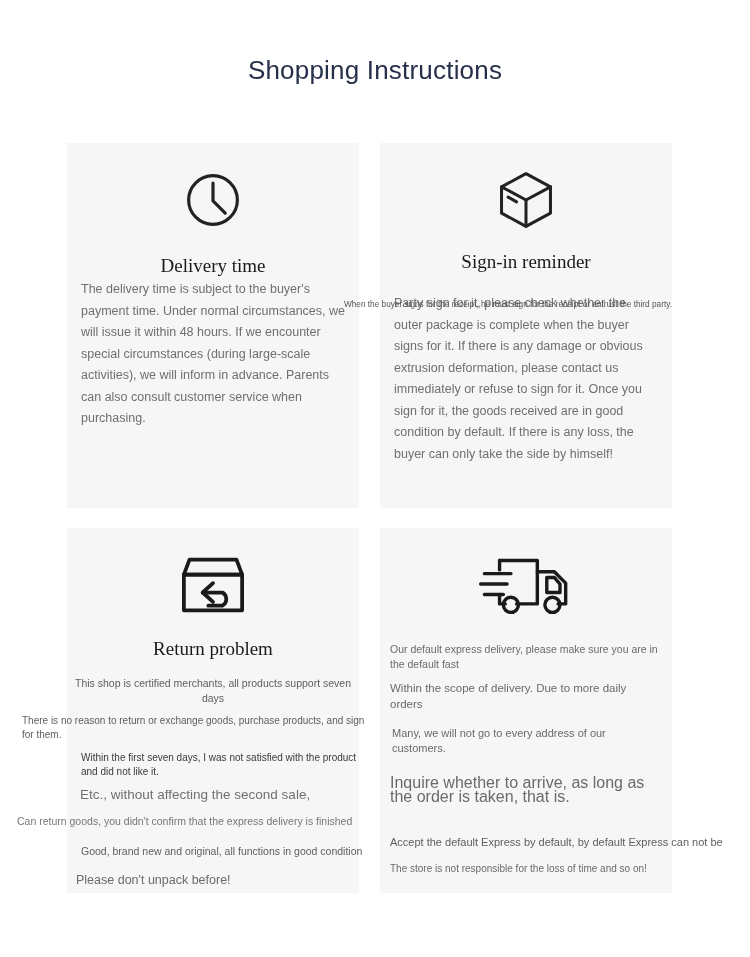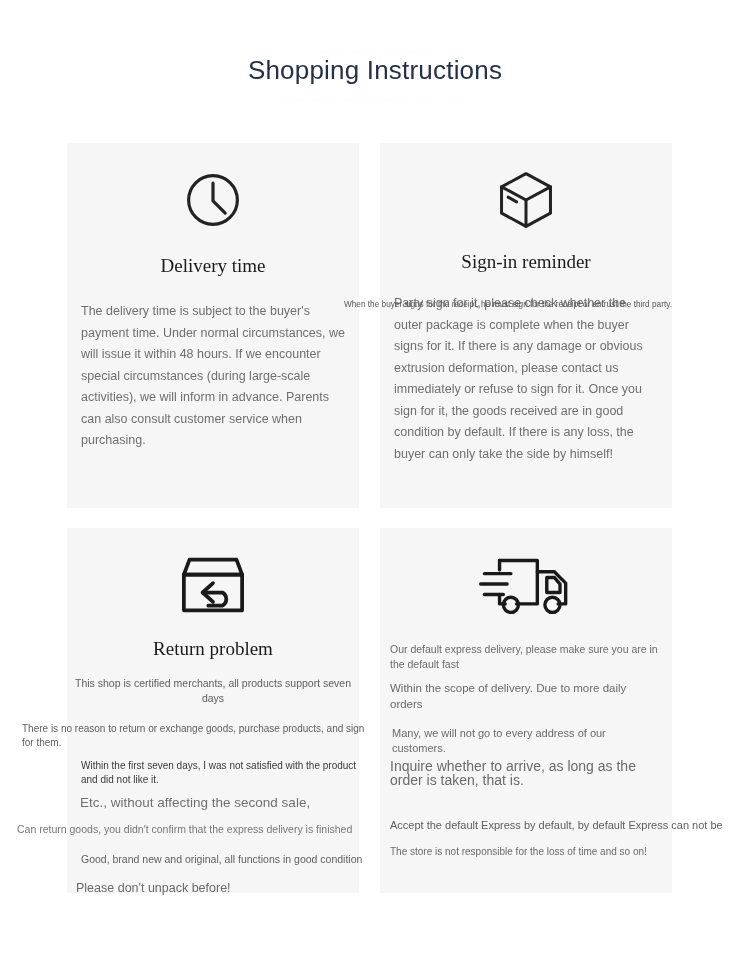--- a/index.html
+++ b/index.html
@@ -89,21 +89,20 @@
     font-family: Liberation Serif, serif;
   }
   .card-1 .card-title { padding-top: 10px; }
   .card-2 .card-title { padding-top: 6px; }
   .card-3 .card-title { padding-top: 8px; }
   .card-4 .card-title { padding-top: 8px; }
 
   
   .body-block {
     padding: 0 14px;
-    margin-top: 22px;
   }
   .para {
     font-size: 12.5px;
     line-height: 21.5px;
     color: #6f6f6f;
     text-align: left;
     margin: 0;
   }
   .card-2 .body-block { margin-top: 18px; }
 
@@ -127,38 +126,38 @@
     margin-top: 14px;
   }
   .lline {
     color: #6a6a6a;
     margin: 0;
     white-space: normal;
   }
 
   
   .c3-l1 { font-size: 10.5px; line-height: 15px; color:#5e5e5e; text-align:center; padding: 0 6px; }
-  .c3-l2 { font-size: 10px;  line-height: 14px; color:#5e5e5e; margin-top: 16px;
+  .c3-l2 { font-size: 10px;  line-height: 14px; color:#5e5e5e; margin-top: 8px;
            position: relative; left: -45px; width: 345px; }
   .c3-l3 { font-size: 10px;  line-height: 13.5px; color:#3a3a3a; font-weight: 400;
            margin-top: 9px; position: relative; left: 14px; width: 280px; }
   .c3-l4 { font-size: 13.5px; line-height: 19px; color:#707070; margin-top: 7px;
            position: relative; left: 13px; }
   .c3-l5 { font-size: 10.5px; line-height: 15px; color:#777777; margin-top: 10px;
            position: relative; left: -50px; width: 350px; white-space: nowrap; }
   .c3-l6 { font-size: 10.5px; line-height: 15px; color:#5e5e5e; margin-top: 15px;
            position: relative; left: 14px; white-space: nowrap; }
   .c3-l7 { font-size: 12.5px; line-height: 18px; color:#6a6a6a; margin-top: 12px;
            position: relative; left: 9px; }
 
   
   .c4-l1 { font-size: 10.5px; line-height: 14.5px; color:#6a6a6a; padding: 0 10px; }
   .c4-l2 { font-size: 11.5px; line-height: 16px; color:#6a6a6a; margin-top: 9px; padding: 0 10px; }
   .c4-l3 { font-size: 11px; line-height: 15px; color:#6a6a6a; margin-top: 14px; padding: 0 12px; }
-  .c4-l4 { font-size: 14px; line-height: 14px; color:#6a6a6a; margin-top: 3px; padding: 0 10px; }
+  .c4-l4 { font-size: 16px; line-height: 14px; color:#6a6a6a; margin-top: 20px; padding: 0 10px; }
   .c4-l5 { font-size: 11px; line-height: 15px; color:#5e5e5e; margin-top: 31px;
            padding: 0 10px; white-space: nowrap; }
   .c4-l6 { font-size: 10px; line-height: 14px; color:#6a6a6a; margin-top: 12px; padding: 0 10px; }
 
   svg { display: block; }
 </style>
 </head>
 <body>
 
 <div class="header">

